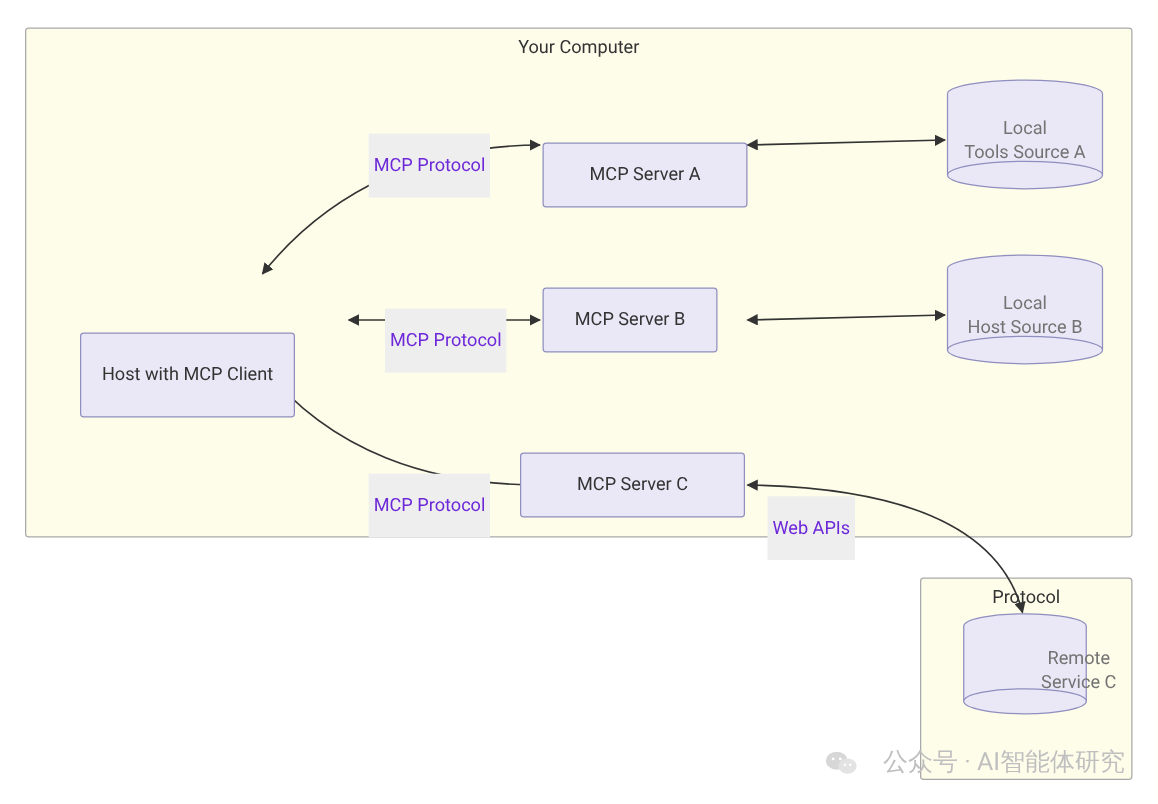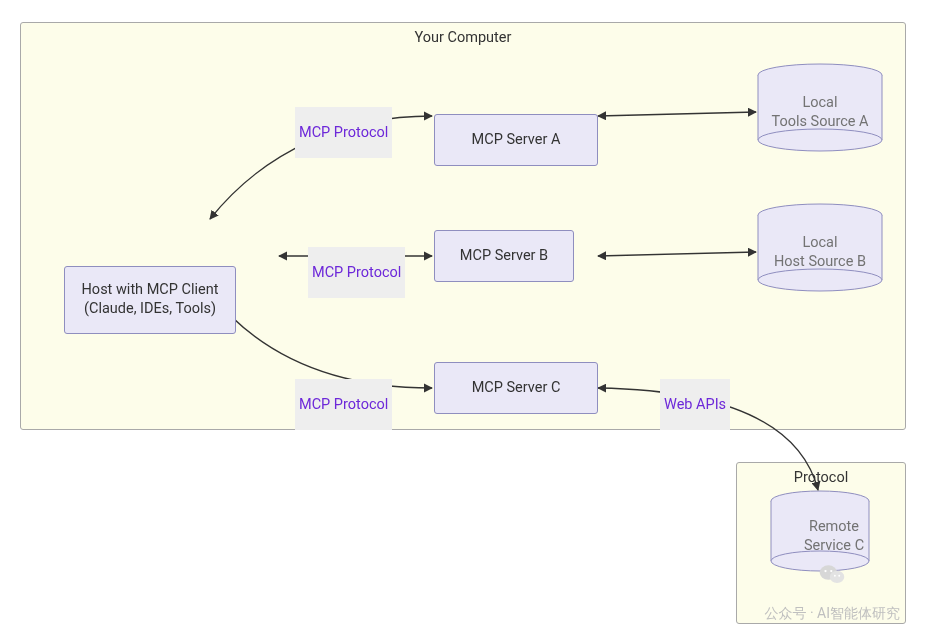--- a/index.html
+++ b/index.html
@@ -57,25 +57,24 @@
     background: #eeeeee;
     padding: 17px 4px;
     color: #6d28d9;
     white-space: nowrap;
   }
   .watermark {
     position: absolute;
     right: 26px;
     bottom: 20px;
     color: #bfbfbf;
-    font-size: 14px;
+    font-size: 20px;
     display: flex;
     align-items: center;
     gap: 20px;
-    flex-direction: column;
   }
   .wechat-icon {
     width: 26px;
     height: 22px;
     position: relative;
   }
 </style>
 </head>
 <body>
 
@@ -129,53 +128,52 @@
     <path d="M 598 116 L 756 112" fill="none" stroke="#333333" stroke-width="1.3" marker-start="url(#arrow)" marker-end="url(#arrow)"></path>
 
     <path d="M 598 256 L 756 252" fill="none" stroke="#333333" stroke-width="1.3" marker-start="url(#arrow)" marker-end="url(#arrow)"></path>
 
     <path d="M 598 388 C 720 390, 800 420, 818 490" fill="none" stroke="#333333" stroke-width="1.3" marker-start="url(#arrow)" marker-end="url(#arrow)"></path>
   </svg>
 
   <div class="node-rect" style="left:64px; top:222px; width:172px; height:68px;margin-top:44px;">
     <div>
       <div>Host with MCP Client</div>
-      <div>(Claude, IDEs, Tools)</div>
     </div>
   </div>
 
   <div class="node-rect" style="left:434px; top:90px; width:164px; height:52px;margin-top:24px;">
     <span>MCP Server A</span>
   </div>
 
   <div class="node-rect" style="left:434px; top:230px; width:140px; height:52px;">
     <span>MCP Server B</span>
   </div>
 
-  <div class="node-rect" style="left:434px; top:362px; width:164px; height:52px;">
+  <div class="node-rect" style="left:416px; top:362px; width:180px; height:52px;">
     <span>MCP Server C</span>
   </div>
 
   <div class="cyl-label" style="left:758px; top:94px; width:124px;">
     <div>Local</div>
     <div>Tools Source A</div>
   </div>
   <div class="cyl-label" style="left:758px; top:234px; width:124px;">
     <div>Local</div>
     <div>Host Source B</div>
   </div>
-  <div class="cyl-label" style="left:785px; top:518px; width:98px;">
+  <div class="cyl-label" style="left:814px; top:518px; width:98px;">
     <div>Remote</div>
     <div>Service C</div>
   </div>
 
   <div class="edge-label" style="left:295px; top:107px;">MCP Protocol</div>
   <div class="edge-label" style="left:308px; top:247px;">MCP Protocol</div>
   <div class="edge-label" style="left:295px; top:379px;">MCP Protocol</div>
-  <div class="edge-label" style="left:614px; top:379px;margin-left:46px;">Web APIs</div>
+  <div class="edge-label" style="left:614px; top:397px;">Web APIs</div>
 
   <div class="watermark">
     <span class="wechat-icon">
       <svg viewBox="0 0 36 30" width="26" height="22">
         <ellipse cx="13" cy="13" rx="12" ry="10" fill="#d7d7d7"></ellipse>
         <ellipse cx="25" cy="19" rx="10" ry="8.5" fill="#e3e3e3"></ellipse>
         <circle cx="9" cy="11" r="1.6" fill="#ffffff"></circle>
         <circle cx="17" cy="11" r="1.6" fill="#ffffff"></circle>
         <circle cx="22" cy="17.5" r="1.3" fill="#ffffff"></circle>
         <circle cx="28" cy="17.5" r="1.3" fill="#ffffff"></circle>

